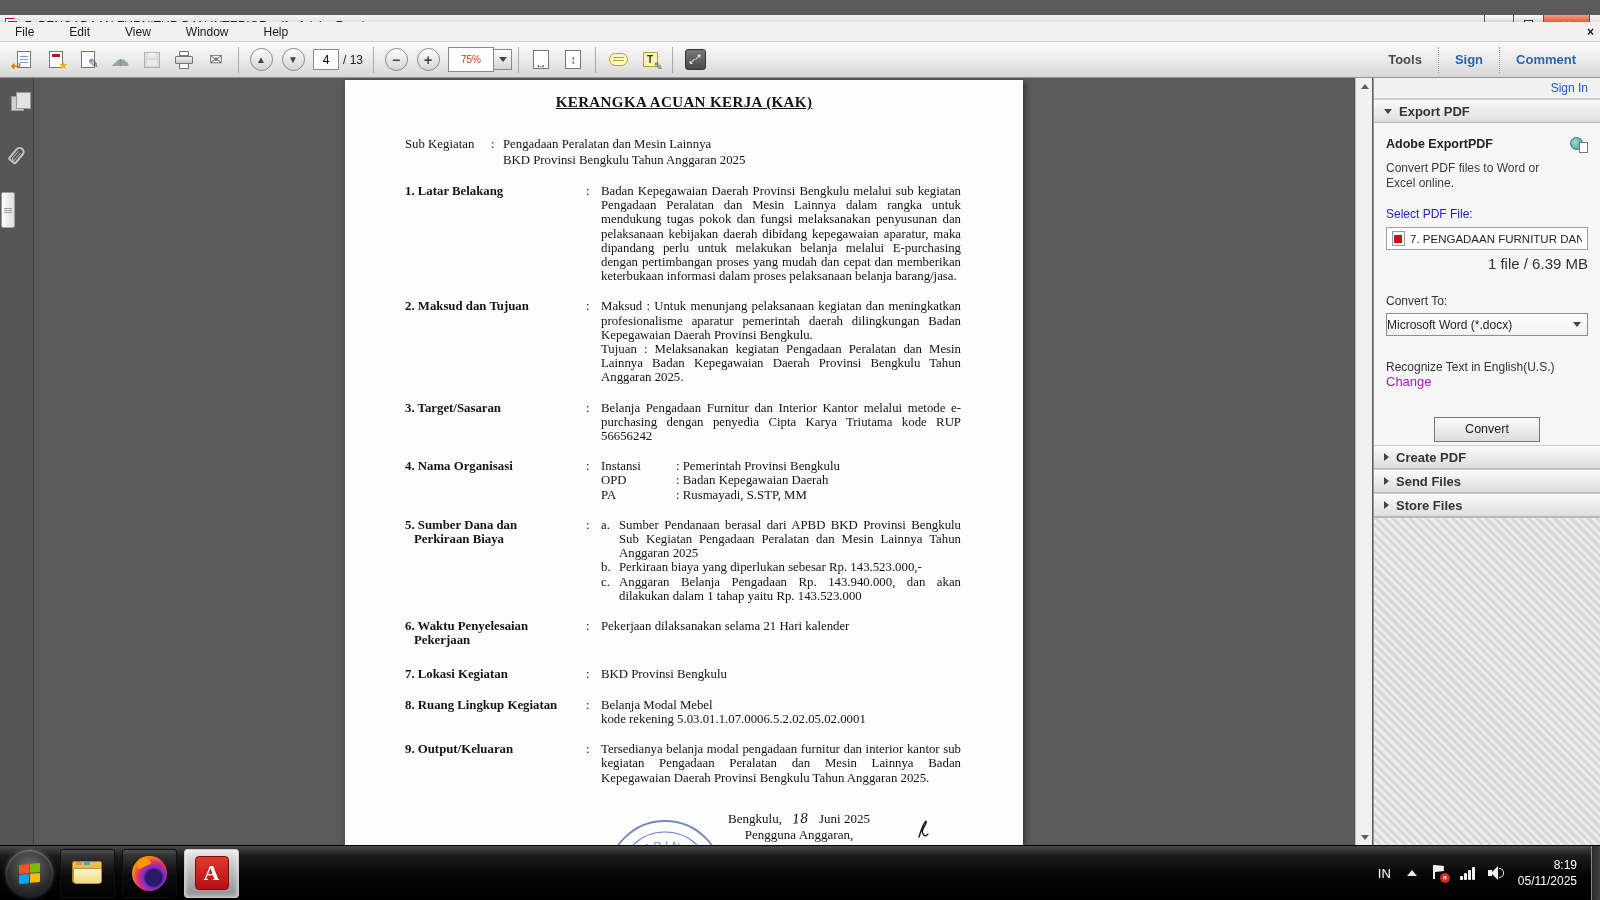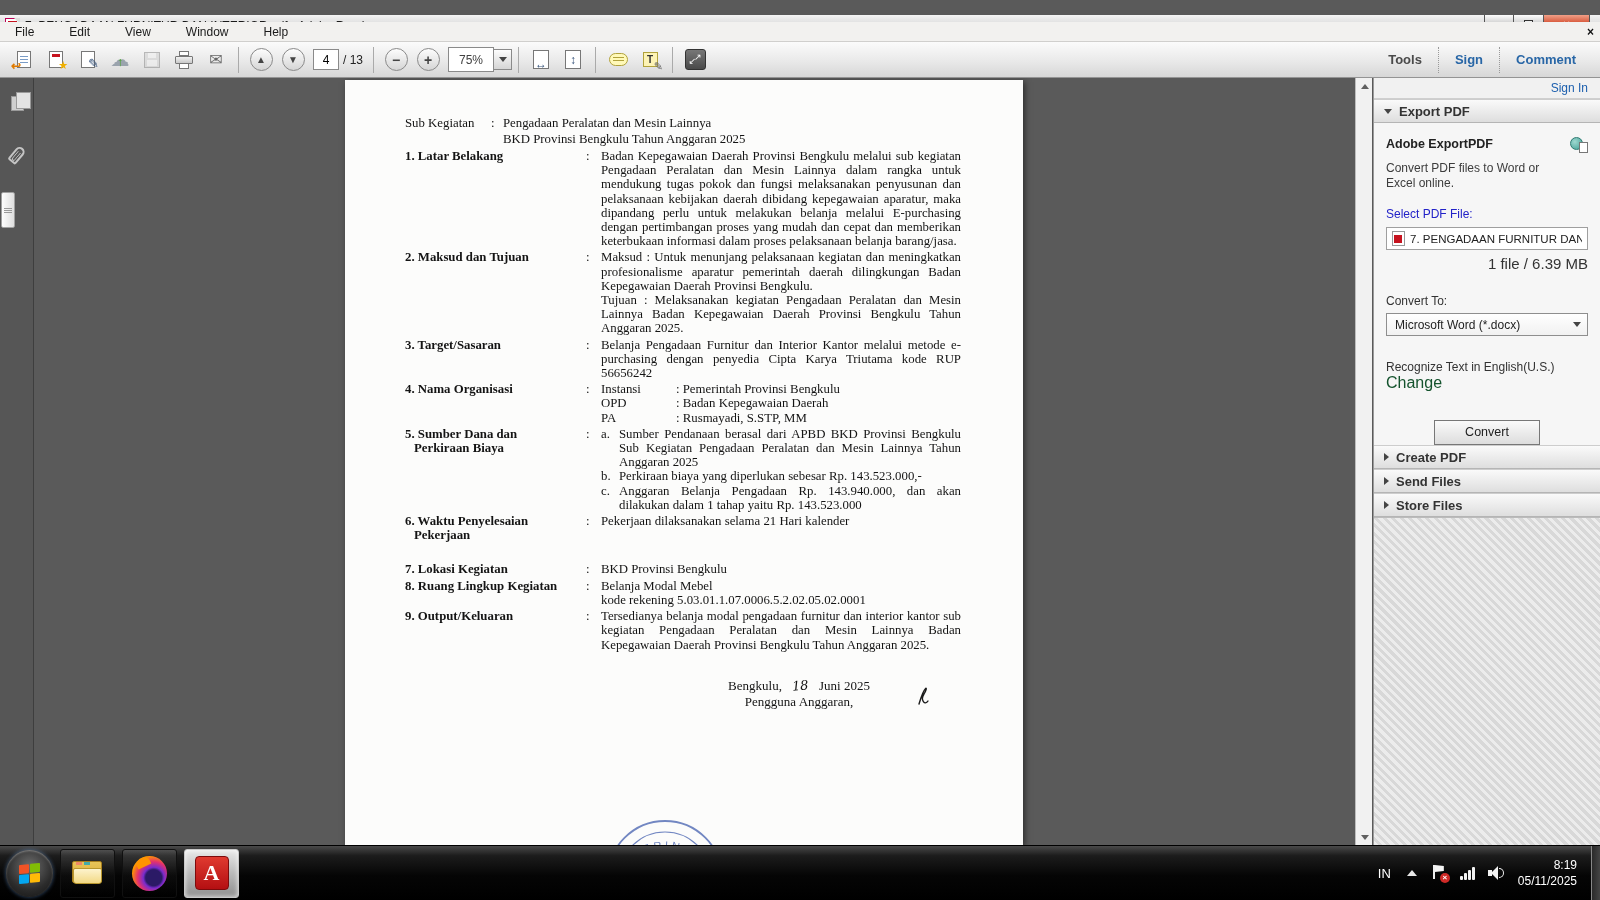--- a/index.html
+++ b/index.html
@@ -38,21 +38,21 @@
   .tb-btn { height:28px; min-width:30px; display:flex; align-items:center; justify-content:center; position:relative; border-radius:3px; margin:0 1px; }
   .tb-sep { width:1px; height:26px; background:#aaa; margin:0 6px; }
   .mini-doc { width:14px; height:17px; background:#fff; border:1px solid #777; position:relative; }
   .mini-doc i { position:absolute; left:2px; right:2px; height:1px; background:#7a9cc6; }
   .overlay-glyph { position:absolute; font-size:12px; line-height:1; }
   .circle-btn { width:23px; height:23px; border-radius:50%; border:1px solid #8a8a8a;
     background:linear-gradient(#fdfdfd,#d5d5d5); display:flex; align-items:center; justify-content:center;
     font-size:10px; color:#444; font-weight:bold; }
   #page-input { width:26px; height:21px; border:1px solid #8a8a8a; text-align:center; font-size:12px; font-family:"Liberation Sans",sans-serif; background:#fff; margin:0 4px; }
   .page-total { font-size:12px; color:#222; margin-right:4px; }
-  #zoom-box { width:46px; height:25px; border:1px solid #8a8a8a; background:#fff; font-size:12px; color:#404040;
+  #zoom-box { width:46px; height:25px; border:1px solid #8a8a8a; background:#fff; font-size:10px; color:#c2410c;
     display:flex; align-items:center; justify-content:center; margin-left:4px; }
   #zoom-arrow { width:18px; height:21px; border:1px solid #8a8a8a; border-left:none;
     background:linear-gradient(#fdfdfd,#d5d5d5); display:flex; align-items:center; justify-content:center; font-size:7px; color:#333; }
   .tri-down { width:0; height:0; border-left:4px solid transparent; border-right:4px solid transparent; border-top:5px solid #444; }
   .bubble { width:19px; height:13px; background:#fff9b8; border:1px solid #b1a23c; border-radius:7px; position:relative; }
   .bubble::before { content:""; position:absolute; left:3px; top:3px; width:11px; height:1px; background:#b1a23c; box-shadow:0 3px 0 #b1a23c; }
   .fullscreen-ico { width:21px; height:21px; background:linear-gradient(#777,#4a4a4a); border:1px solid #333; border-radius:3px; position:relative; }
   .fullscreen-ico span { position:absolute; color:#fff; font-size:9px; line-height:1; }
   #tb-right { margin-left:auto; display:flex; align-items:center; height:100%; }
   .tb-right-btn { font-size:13px; font-weight:bold; padding:0 16px; height:100%; display:flex; align-items:center; }
@@ -69,21 +69,21 @@
 
   
   #docarea { position:absolute; left:35px; top:78px; width:1320px; height:767px; background:#5a5a5a; overflow:hidden; }
   #pdfpage { position:absolute; left:310px; top:2px; width:678px; height:765px; background:#fcfcfb;
     box-shadow:2px 2px 6px rgba(0,0,0,.5); font-family:"Liberation Serif", serif; color:#141414; overflow:hidden;
     padding:10px 60px 0 60px; }
   #doc-title { text-align:center; font-weight:bold; font-size:15px; letter-spacing:.4px; text-decoration:underline; margin-top:4px; }
   .sub-row { display:flex; margin-top:26px; font-size:12.8px; line-height:15.5px; }
   .sub-label { width:86px; }
   .sub-colon { width:12px; }
-  .doc-row { display:flex; margin-top:2px; font-size:12.8px; line-height:14.2px; }
+  .doc-row { display:flex; margin-top:16px; font-size:12.8px; line-height:14.2px; }
   .doc-label { width:181px; font-weight:bold; }
   .doc-label .l2 { padding-left:9px; }
   .doc-colon { width:15px; text-align:left; }
   .doc-content { width:360px; }
   .doc-content p { text-align:justify; }
   .doc-content p + p { margin-top:0; }
   .org-row { display:flex; }
   .org-key { width:75px; }
   .li-row { display:flex; }
   .li-marker { width:18px; flex-shrink:0; }
@@ -117,25 +117,25 @@
   .service-ico .globe { position:absolute; left:0; top:0; width:13px; height:13px; border-radius:50%; background:radial-gradient(circle at 35% 35%, #9fd8d0,#3f9e94); border:1px solid #2d7a72; }
   .service-ico .doc { position:absolute; right:0; bottom:0; width:9px; height:11px; background:#fff; border:1px solid #777; }
   #export-desc { font-size:12px; color:#3c3c3c; margin-top:8px; width:180px; line-height:15px; }
   #select-label { font-size:12px; color:#2222c8; margin-top:16px; }
   #file-box { margin-top:6px; height:23px; background:#fff; border:1px solid #9f9f9f; display:flex; align-items:center; padding:0 5px; }
   .pdf-file-ico { width:13px; height:15px; background:#fff; border:1px solid #999; position:relative; margin-right:5px; flex-shrink:0; }
   .pdf-file-ico::before { content:""; position:absolute; left:1px; top:3px; width:8px; height:8px; background:#c6131f; }
   #file-box span { font-size:11.5px; color:#222; white-space:nowrap; overflow:hidden; }
   #file-meta { font-size:15px; color:#333; text-align:right; margin-top:5px; }
   #convertto-label { font-size:12px; color:#333; margin-top:22px; }
-  #convert-dd { margin-top:5px; height:23px; border:1px solid #8e8e8e; background:linear-gradient(#fff,#f1f1f1); display:flex; align-items:center; padding-left:8px; }
+  #convert-dd { margin-top:5px; height:23px; border:1px solid #8e8e8e; background:linear-gradient(#fff,#f1f1f1); display:flex; align-items:center; }
   #convert-dd span { font-size:12px; color:#222; }
   #convert-dd .dd-arrow { margin-left:auto; width:20px; height:100%; display:flex; align-items:center; justify-content:center; }
   #recognize-text { font-size:12px; color:#333; margin-top:24px; }
-  #change-link { font-size:16px; color:#14532d; }
+  #change-link { font-size:13px; color:#a21caf; }
   #convert-btn { display:block; margin:28px auto 0 auto; width:106px; height:25px; border:1px solid #777;
     background:linear-gradient(#fafafa,#ddd); font-size:12.5px; color:#222; text-align:center; line-height:23px; }
   #hatch { flex:1; border-top:1px solid #bbb; background:repeating-linear-gradient(45deg,#ececec 0 3px,#d8d8d8 3px 6px); }
 
   
   #taskbar { position:absolute; left:0; top:845px; width:1600px; height:55px;
     background:linear-gradient(#4a4a4a,#1c1c1c 18%,#050505 55%,#000); border-top:1px solid #000; display:flex; align-items:center; }
   #start-orb { width:47px; height:47px; border-radius:50%; margin-left:6px;
     background:radial-gradient(circle at 50% 35%, #6d6d6d, #2c2c2c 60%, #111);
     box-shadow:0 0 4px rgba(120,180,255,.45), inset 0 1px 2px rgba(255,255,255,.35);
@@ -301,20 +301,21 @@
     <div class="nav-ico">
         <span class="pages-ico"></span>
       </div>
     <div class="nav-ico" style="margin-top:18px;">
         <span class="clip-ico"></span>
       </div>
   </div>
 
   <div id="docarea">
     <div id="pdfpage">
+      <div id="doc-title">KERANGKA ACUAN KERJA (KAK)</div>
 
       <div class="sub-row">
         <div class="sub-label">Sub Kegiatan</div>
         <div class="sub-colon">:</div>
         <div>
           <div>Pengadaan Peralatan dan Mesin Lainnya</div>
           <div>BKD Provinsi Bengkulu Tahun Anggaran 2025</div>
         </div>
       </div>
 

